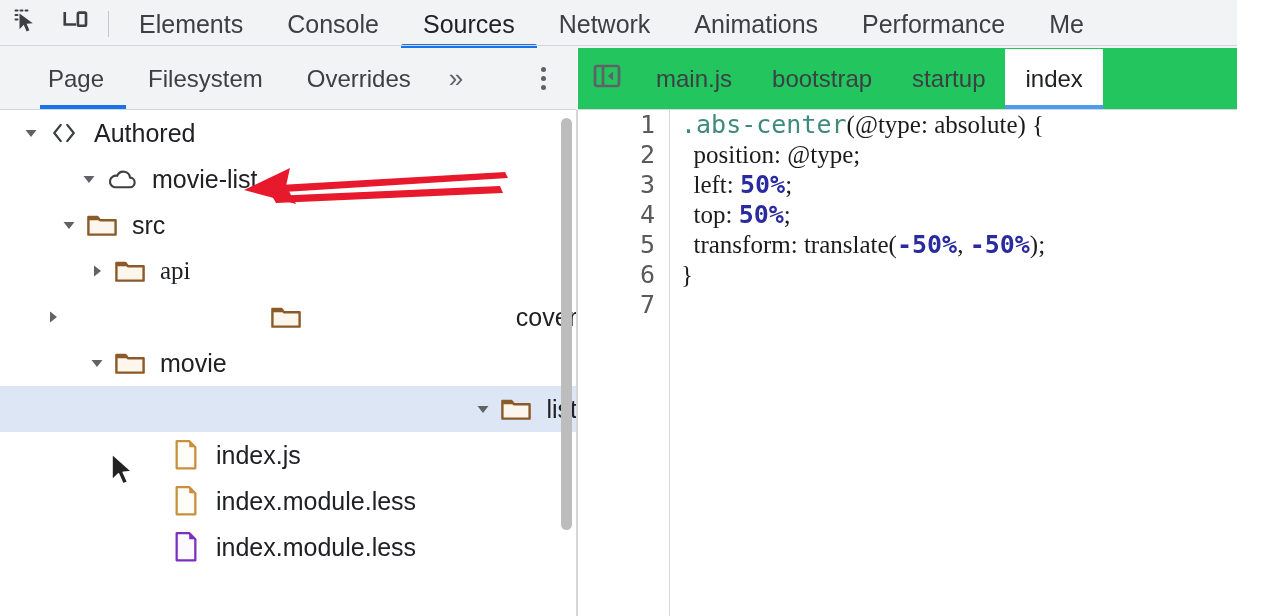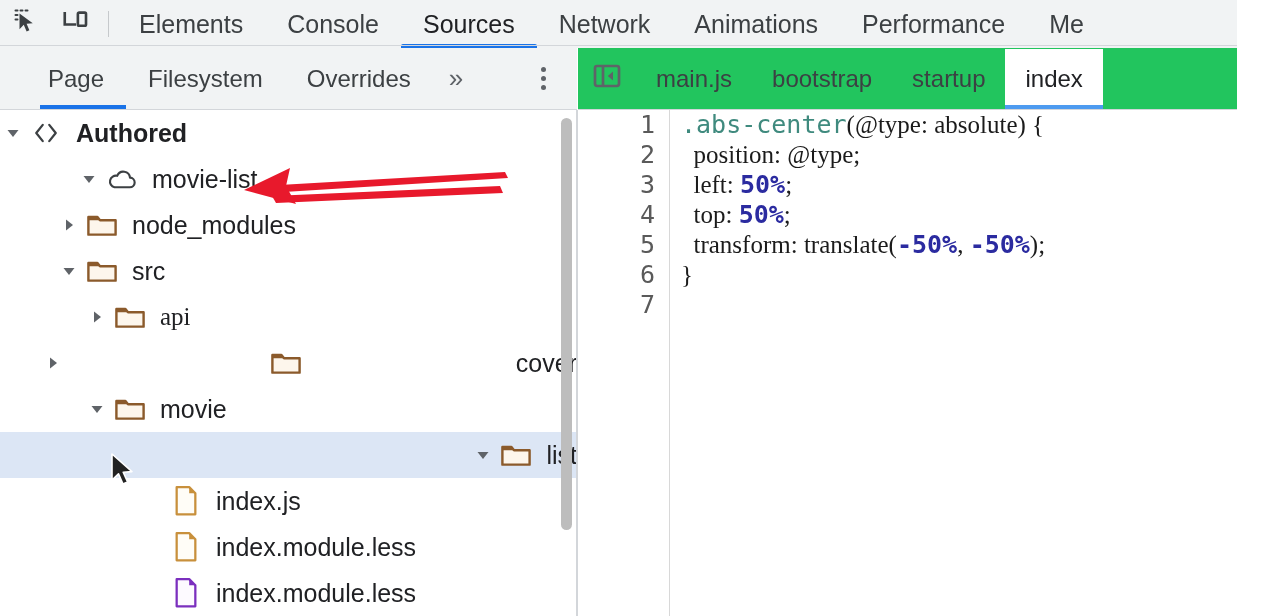--- a/index.html
+++ b/index.html
@@ -353,21 +353,21 @@
       </div>
       <div class="etab">main.js</div>
       <div class="etab">bootstrap</div>
       <div class="etab">startup</div>
       <div class="etab active">index</div>
     </div>
   </div>
 
   <div class="navigator">
     <div id="tree-host">
-        <div class="tree-row" style="padding-left: 0px; font-weight: bold;">
+        <div class="tree-row" style="padding-left: 18px;">
           <span class="twisty">
             <svg width="16" height="16" viewBox="0 0 16 16">
               <path d="M2.5 5 L13.5 5 L8 12 Z" fill="#5f6368"></path>
             </svg>
           </span>
           <span class="tree-icon">
             <svg width="30" height="30" viewBox="0 0 24 24">
               <path d="M9.4 5.5 L4.2 12 L9.4 18.5 M14.6 5.5 L19.8 12 L14.6 18.5" fill="none" stroke="#3c4043" stroke-width="1.8" stroke-linecap="round" stroke-linejoin="round"></path>
             </svg>
           </span>
@@ -378,34 +378,20 @@
             <svg width="16" height="16" viewBox="0 0 16 16">
               <path d="M2.5 5 L13.5 5 L8 12 Z" fill="#5f6368"></path>
             </svg>
           </span>
           <span class="tree-icon">
             <svg width="32" height="32" viewBox="0 0 24 24">
               <path d="M6.4 18.2 h11.4 a3.6 3.6 0 0 0 0.2 -7.2 a5 5 0 0 0 -9.6 -1.4 a3.8 3.8 0 0 0 -2 8.6 Z" fill="none" stroke="#3c4043" stroke-width="1.6" stroke-linejoin="round"></path>
             </svg>
           </span>
           <span class="tree-label">movie-list</span>
-        </div>
-        <div class="tree-row" style="padding-left: 56px;">
-          <span class="twisty">
-            <svg width="16" height="16" viewBox="0 0 16 16">
-              <path d="M5 2.5 L5 13.5 L12 8 Z" fill="#5f6368"></path>
-            </svg>
-          </span>
-          <span class="tree-icon">
-            <svg width="34" height="34" viewBox="0 0 24 24">
-              <path d="M2.4 6.4 h6.4 l1.8 2.2 h11 v10.2 h-19.2 Z" fill="#fdf6ec" stroke="#8b5a2b" stroke-width="1.7" stroke-linejoin="round"></path>
-              <path d="M2.4 6.4 h6.4 l1.8 2.2 h-8.2 Z" fill="#8b5a2b"></path>
-            </svg>
-          </span>
-          <span class="tree-label">node_modules</span>
         </div>
         <div class="tree-row" style="padding-left: 56px;">
           <span class="twisty">
             <svg width="16" height="16" viewBox="0 0 16 16">
               <path d="M2.5 5 L13.5 5 L8 12 Z" fill="#5f6368"></path>
             </svg>
           </span>
           <span class="tree-icon">
             <svg width="34" height="34" viewBox="0 0 24 24">
               <path d="M2.4 6.4 h6.4 l1.8 2.2 h11 v10.2 h-19.2 Z" fill="#fdf6ec" stroke="#8b5a2b" stroke-width="1.7" stroke-linejoin="round"></path>

